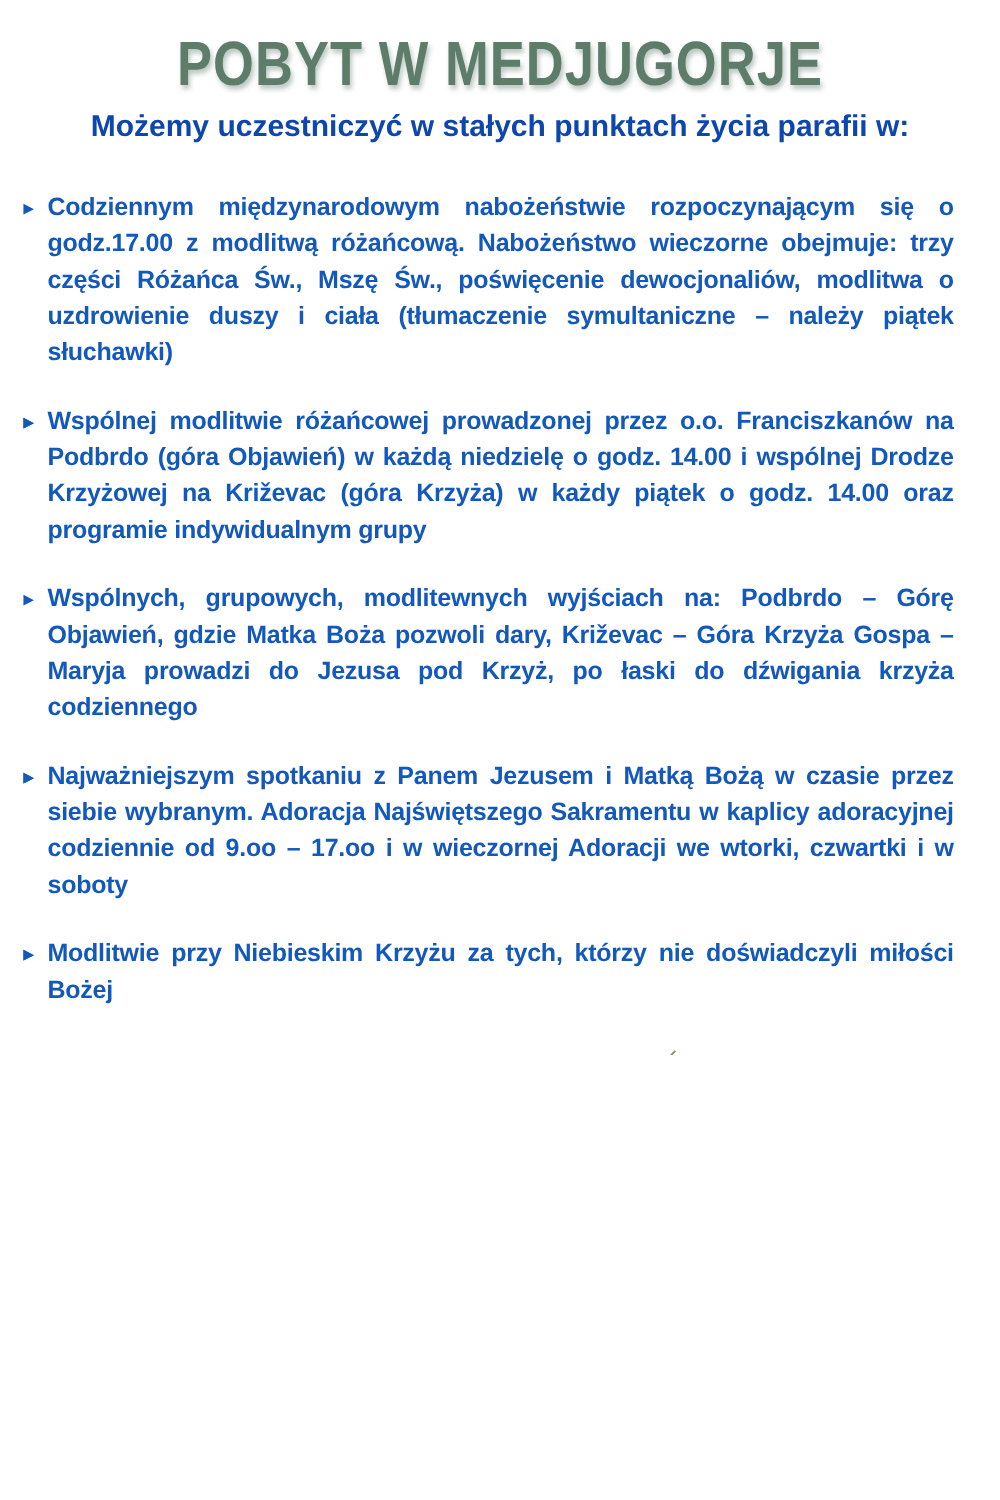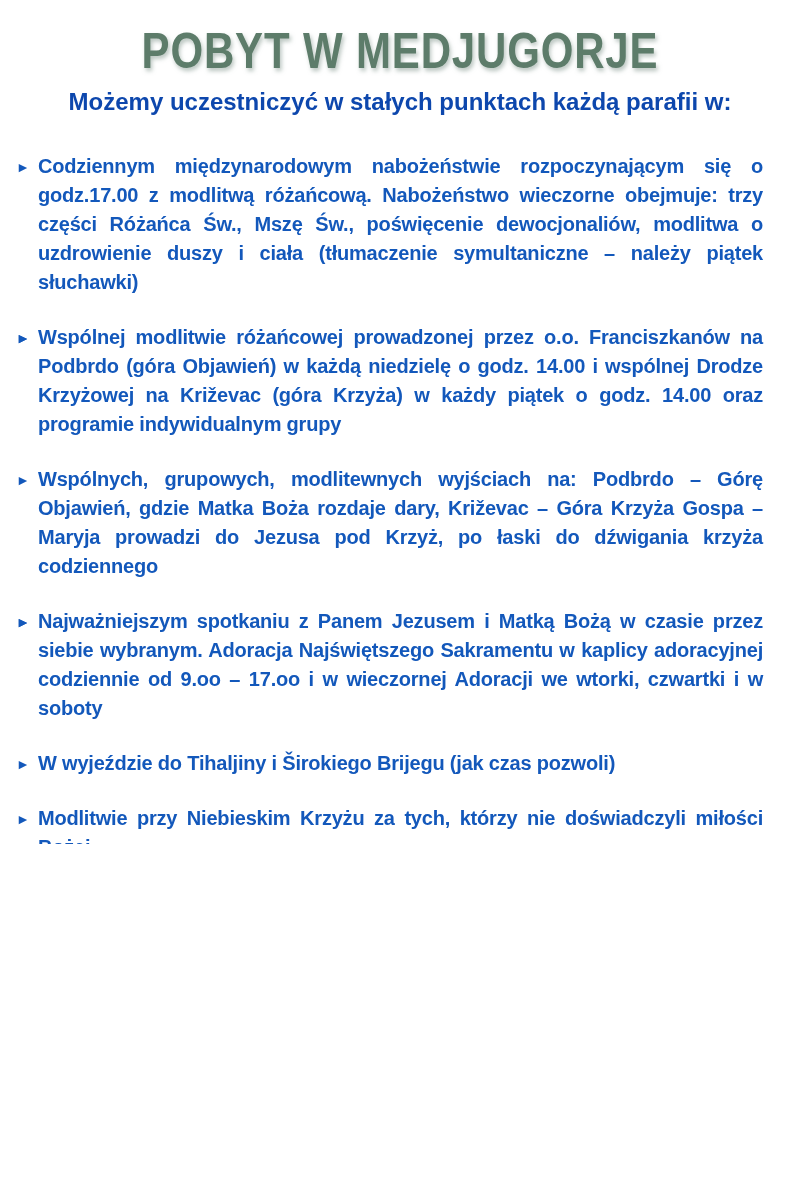--- a/index.html
+++ b/index.html
@@ -58,48 +58,47 @@
     text-align:center;
   }
 </style>
 </head>
 <body>
 
 <div class="page">
 
   <h1 class="title">POBYT W MEDJUGORJE</h1>
 
-  <h2 class="subtitle">Możemy uczestniczyć w stałych punktach każdą parafii w:</h2>
+  <h2 class="subtitle">Możemy uczestniczyć w stałych punktach życia parafii w:</h2>
 
   <ul class="bullets">
     <li>
       <span class="marker">▸</span>
       <span>Codziennym międzynarodowym nabożeństwie rozpoczynającym się o godz.17.00 z modlitwą różańcową. Nabożeństwo wieczorne obejmuje: trzy części Różańca Św., Mszę Św., poświęcenie dewocjonaliów, modlitwa o uzdrowienie duszy i ciała (tłumaczenie symultaniczne – należy piątek słuchawki)</span>
     </li>
     <li>
       <span class="marker">▸</span>
     </li>
     <li>
       <span class="marker">▸</span>
       <span>Wspólnej modlitwie różańcowej prowadzonej przez o.o. Franciszkanów na Podbrdo (góra Objawień) w każdą niedzielę  o godz. 14.00 i wspólnej Drodze Krzyżowej na Križevac (góra Krzyża) w każdy piątek o godz. 14.00 oraz programie indywidualnym grupy</span>
     </li>
     <li>
       <span class="marker">▸</span>
-      <span>Wspólnych, grupowych, modlitewnych wyjściach na: Podbrdo – Górę Objawień, gdzie Matka Boża rozdaje dary, Križevac – Góra Krzyża Gospa – Maryja prowadzi do Jezusa pod Krzyż, po łaski do dźwigania krzyża codziennego</span>
+      <span>Wspólnych, grupowych, modlitewnych wyjściach na: Podbrdo – Górę Objawień, gdzie Matka Boża pozwoli dary, Križevac – Góra Krzyża Gospa – Maryja prowadzi do Jezusa pod Krzyż, po łaski do dźwigania krzyża codziennego</span>
     </li>
     <li>
       <span class="marker">▸</span>
     </li>
     <li>
       <span class="marker">▸</span>
       <span>Najważniejszym spotkaniu z Panem Jezusem i Matką Bożą w czasie przez siebie wybranym. Adoracja Najświętszego Sakramentu w kaplicy adoracyjnej codziennie od 9.oo – 17.oo i w wieczornej Adoracji we wtorki, czwartki i w soboty</span>
     </li>
     <li>
       <span class="marker">▸</span>
-      <span>W wyjeździe do Tihaljiny i Širokiego Brijegu (jak czas pozwoli)</span>
     </li>
     <li>
       <span class="marker">▸</span>
       <span>Modlitwie przy Niebieskim Krzyżu za tych, którzy nie doświadczyli miłości Bożej</span>
     </li>
   </ul>
 
   <div class="flower-wrap">
     <svg width="320" height="168" viewBox="0 0 320 175" xmlns="http://www.w3.org/2000/svg">
 

